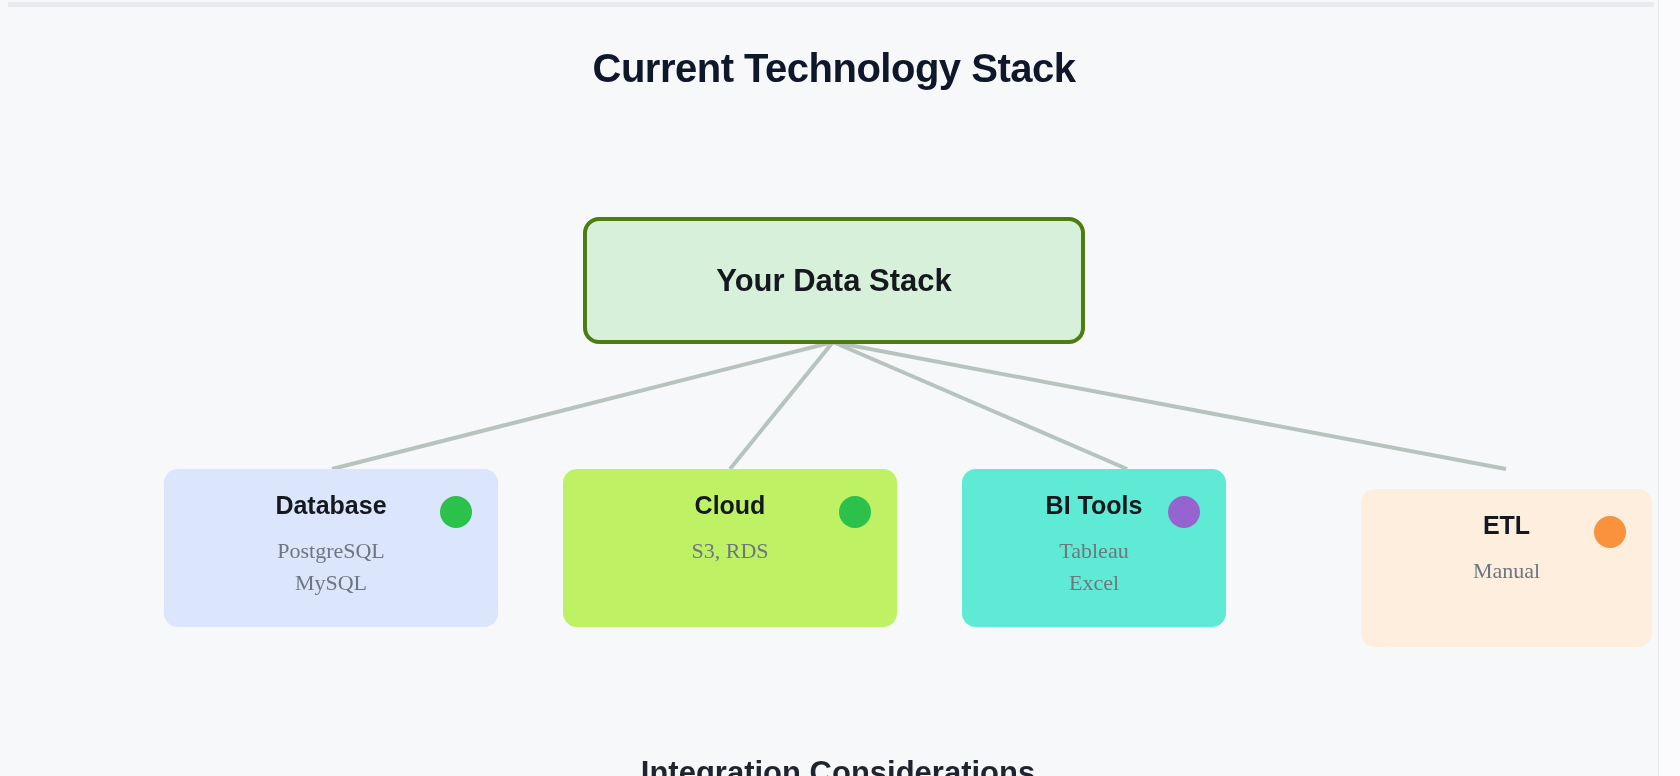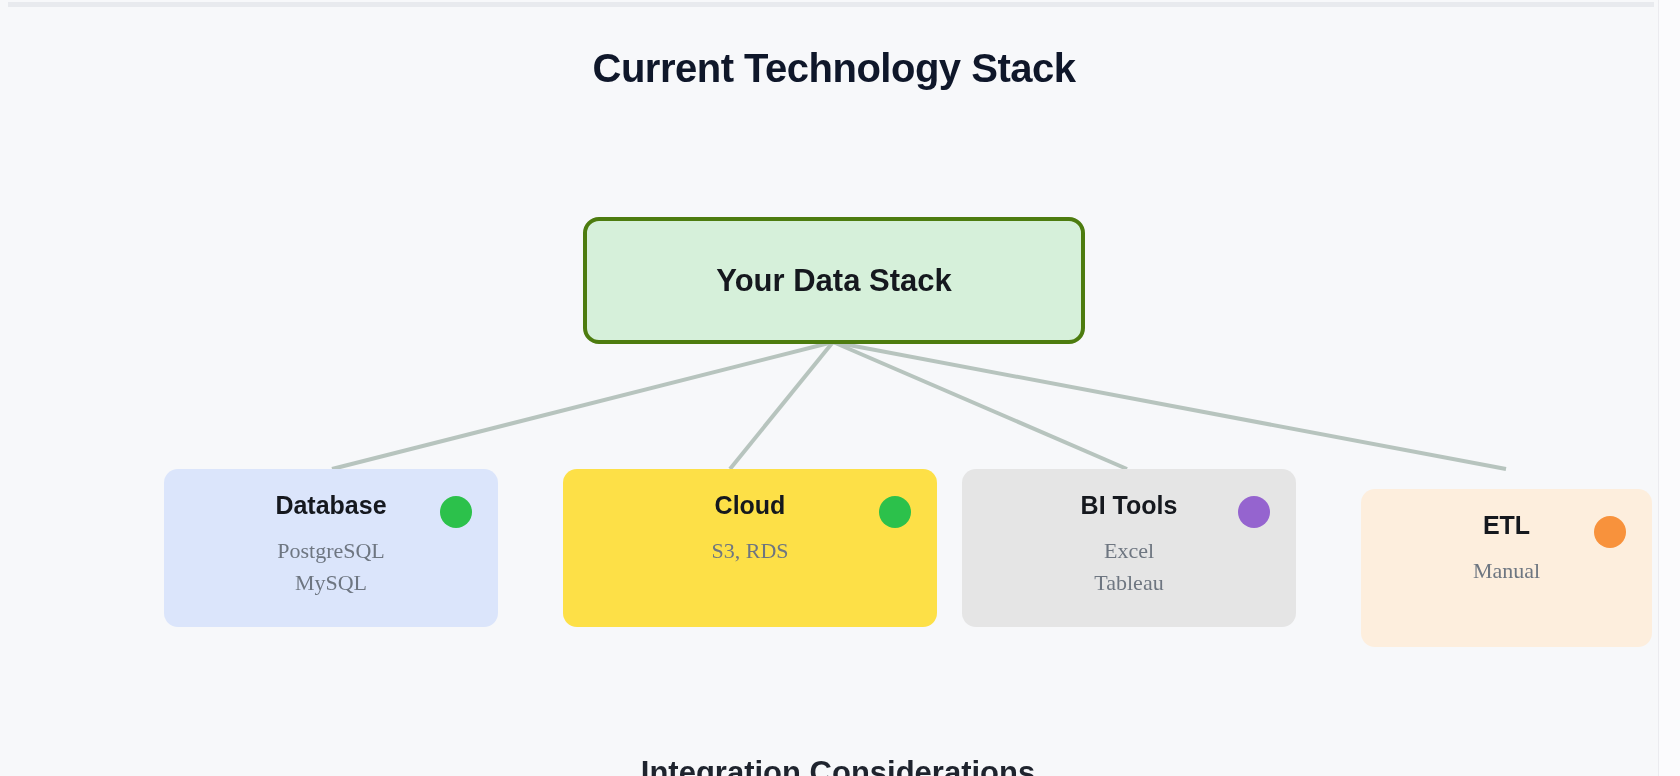--- a/index.html
+++ b/index.html
@@ -69,22 +69,22 @@
   .node-card {
     position: absolute;
     top: 469px;
     height: 158px;
     border-radius: 14px;
     padding-top: 18px;
     text-align: center;
     z-index: 2;
   }
   .card-database { left: 164px;  width: 334px; background: #dbe5fb; }
-  .card-cloud    { left: 563px;  width: 374px; background: #fde047; }
-  .card-bitools  { left: 962px;  width: 334px; background: #e5e5e5; }
+  .card-cloud    { left: 563px;  width: 334px; background: #bef264; }
+  .card-bitools  { left: 962px;  width: 264px; background: #5eead4; }
   .card-etl      { left: 1361px; width: 291px; background: #fdeedd; margin-top: 20px; }
   .node-card .card-title {
     font-size: 25px;
     font-weight: 700;
     line-height: 36px;
     color: #15181e;
   }
   .node-card .card-sub {
     font-size: 22px;
     line-height: 32px;
@@ -147,22 +147,22 @@
     <span class="status-dot dot-green"></span>
     <div class="subs">
       <div class="card-sub">S3, RDS</div>
     </div>
   </div>
 
   <div class="node-card card-bitools">
     <div class="card-title">BI Tools</div>
     <span class="status-dot dot-purple"></span>
     <div class="subs">
+      <div class="card-sub">Tableau</div>
       <div class="card-sub">Excel</div>
-      <div class="card-sub">Tableau</div>
     </div>
   </div>
 
   <div class="node-card card-etl">
     <div class="card-title">ETL</div>
     <span class="status-dot dot-orange"></span>
     <div class="subs">
       <div class="card-sub">Manual</div>
     </div>
   </div>

